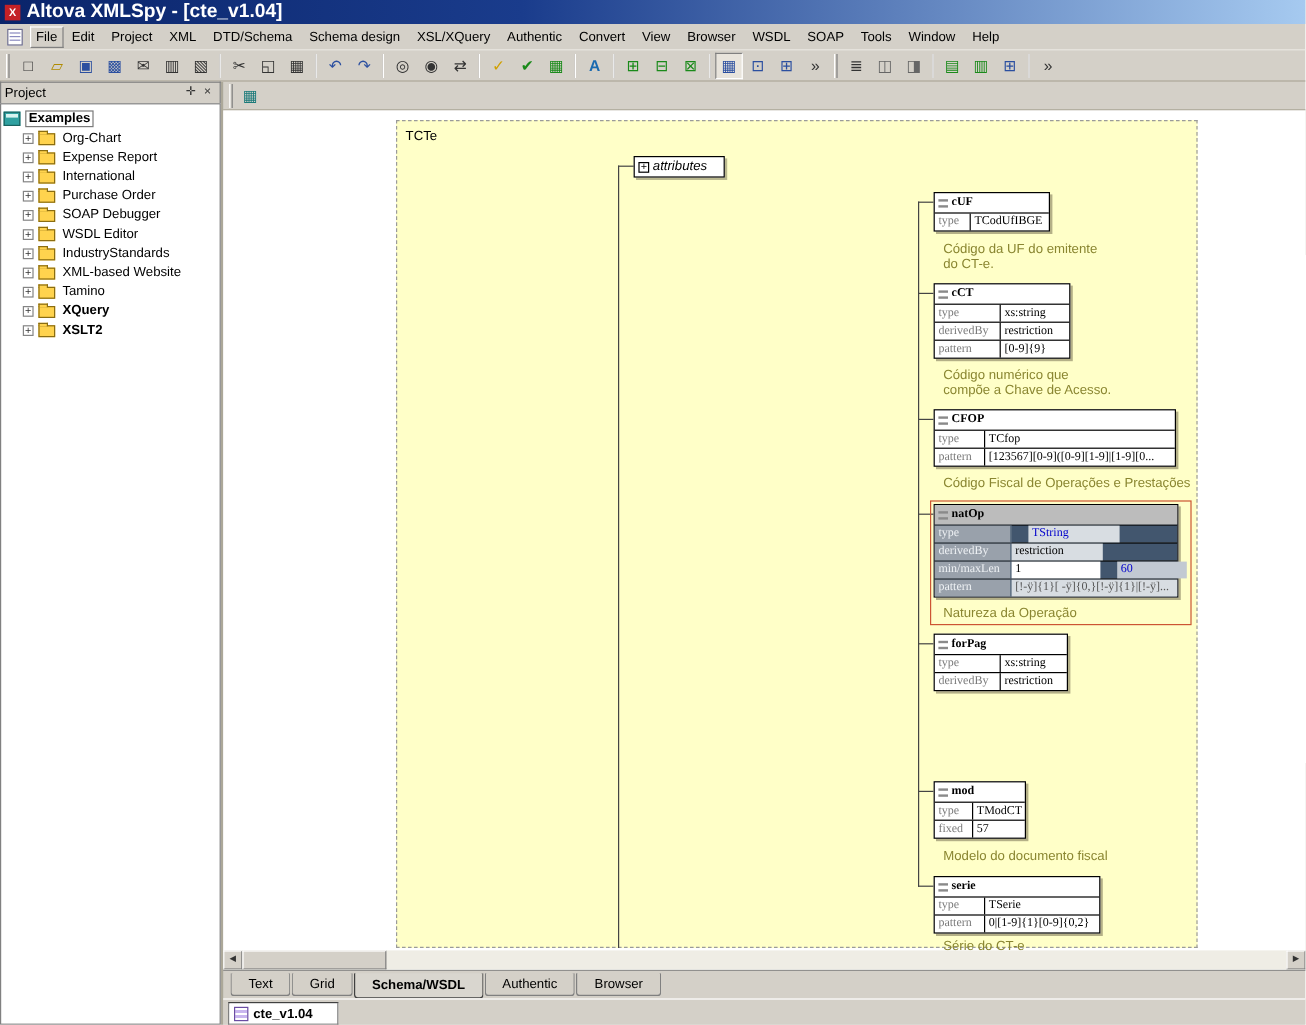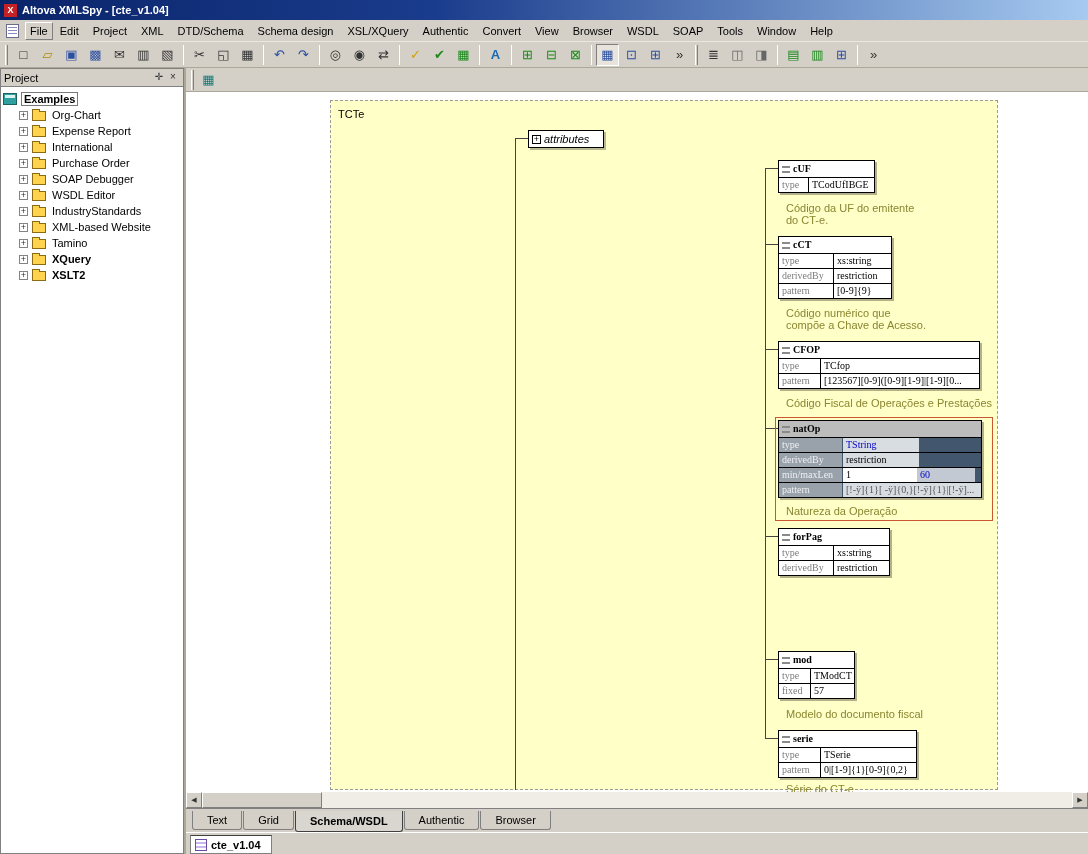--- a/index.html
+++ b/index.html
@@ -2,21 +2,21 @@
 <html><head>
 <meta charset="utf-8">
 <style>
   * { margin:0; padding:0; box-sizing:border-box; }
   html,body { width:1088px; height:854px; overflow:hidden; }
   body { font-family:"Liberation Sans", sans-serif; font-size:11px; user-select:none; }
   .app { width:1088px; height:854px; display:flex; flex-direction:column; background:#d4d0c8; }
 
   
   .titlebar { height:20px; background:linear-gradient(to right,#0a246a,#1a3c8c 40%,#a6caf0); display:flex; align-items:center; padding:0 4px; gap:5px; flex:0 0 auto; }
-  .titlebar .ttl { color:#fff; font-weight:bold; font-size:11px; }
+  .titlebar .ttl { color:#fff; font-weight:bold; font-size:16px; }
   .appicon { width:13px; height:13px; background:#c42127; color:#fff; font-size:9px; line-height:13px; text-align:center; font-weight:bold; }
 
   
   .menubar { height:22px; display:flex; align-items:center; padding:0 2px; gap:0; flex:0 0 auto; border-bottom:1px solid #e9e7e2; }
   .mdiicon { width:13px; height:14px; background:#fff; border:1px solid #6a6a8a; margin:0 6px 0 4px; position:relative; }
   .mdiicon::before { content:""; position:absolute; left:1px; top:2px; right:1px; height:1px; background:#8a8ac0; box-shadow:0 3px 0 #8a8ac0, 0 6px 0 #8a8ac0; }
   .menu-item { padding:3px 7px; cursor:default; }
   .menu-item.raised { border:1px solid; border-color:#fff #808080 #808080 #fff; padding:2px 4px; }
 
   
@@ -64,40 +64,40 @@
   .ebox .hd { position:relative; height:16px; line-height:16px; padding:0 4px 0 14px; font-weight:bold; white-space:nowrap; overflow:hidden; }
   .eicon { position:absolute; left:3px; top:5px; width:8px; height:7px; border-top:2px solid #8a8a8a; border-bottom:2px solid #8a8a8a; }
   .erow { display:flex; border-top:1px solid #000000; height:15px; line-height:14px; white-space:nowrap; }
   .erow .k { flex:0 0 auto; color:#7b7b7b; padding:0 3px; border-right:1px solid #000; overflow:hidden; }
   .erow .v { flex:1 1 auto; padding:0 3px; overflow:hidden; color:#000; }
   .ebox.sel .hd { background:#bcbcbc; }
   .ebox.sel .erow { background:#42566e; }
   .ebox.sel .k { background:#99a1ab; color:#eef1f4; border-right-color:#42566e; }
   .ebox.sel .v { background:#d8dde2; flex:0 0 auto; }
   .ebox.sel .v.grow { flex:1 1 auto; }
-  .v.blue { color:#0000cc; }
+  .v.blue { color:#0000cc;margin-left:14px; }
   .v.white { background:#fff !important; }
   .v.mid { background:#c2c9d2 !important; }
   .v.dim { color:#555; }
   .selrect { position:absolute; left:589px; top:325px; width:218px; height:104px; border:1px solid #cc5533; }
   .ann { position:absolute; color:#8a8631; font-size:11px; line-height:12px; white-space:nowrap; }
 
   
   .hscroll { position:absolute; left:0; right:0; bottom:0; height:16px; background:#efede5; display:flex; }
   .sbtn { width:16px; height:16px; background:#d4d0c8; border:1px solid; border-color:#fff #808080 #808080 #fff; font-size:7px; line-height:14px; text-align:center; color:#333; flex:0 0 auto; }
   .sthumb { width:120px; height:16px; background:#d4d0c8; border:1px solid; border-color:#fff #808080 #808080 #fff; }
 
   
   .viewtabs { height:24px; display:flex; align-items:flex-start; padding:2px 2px 0 6px; gap:1px; flex:0 0 auto; border-top:1px solid #808080; }
   .vtab { padding:3px 14px; border:1px solid #808080; border-top:none; background:#d4d0c8; border-radius:0 0 3px 3px; }
   .vtab.active { font-weight:bold; background:#d9d6cf; border-color:#404040; padding:4px 14px; }
 
   
   .filetabs { height:22px; display:flex; align-items:flex-end; padding:0 0 0 4px; gap:2px; flex:0 0 auto; border-top:1px solid #fff; background:#d4d0c8; }
-  .ftab { height:19px; display:flex; align-items:center; gap:4px; padding:0 10px 0 4px; background:#fff; border:1px solid #808080; border-top:1px solid #404040; }
+  .ftab { height:19px; display:flex; align-items:center; gap:4px; padding:0 20px 0 4px; background:#fff; border:1px solid #808080; border-top:1px solid #404040; }
   .docicon { width:12px; height:12px; border:1px solid #6a4ca3; background:repeating-linear-gradient(to bottom,#fff 0 2px,#c9b6ef 2px 4px); flex:0 0 auto; }
   .ftab .fl { font-weight:bold; }
 </style>
 </head>
 <body>
 
 <div class="app">
 
   <div class="titlebar">
     <span class="appicon">X</span>

